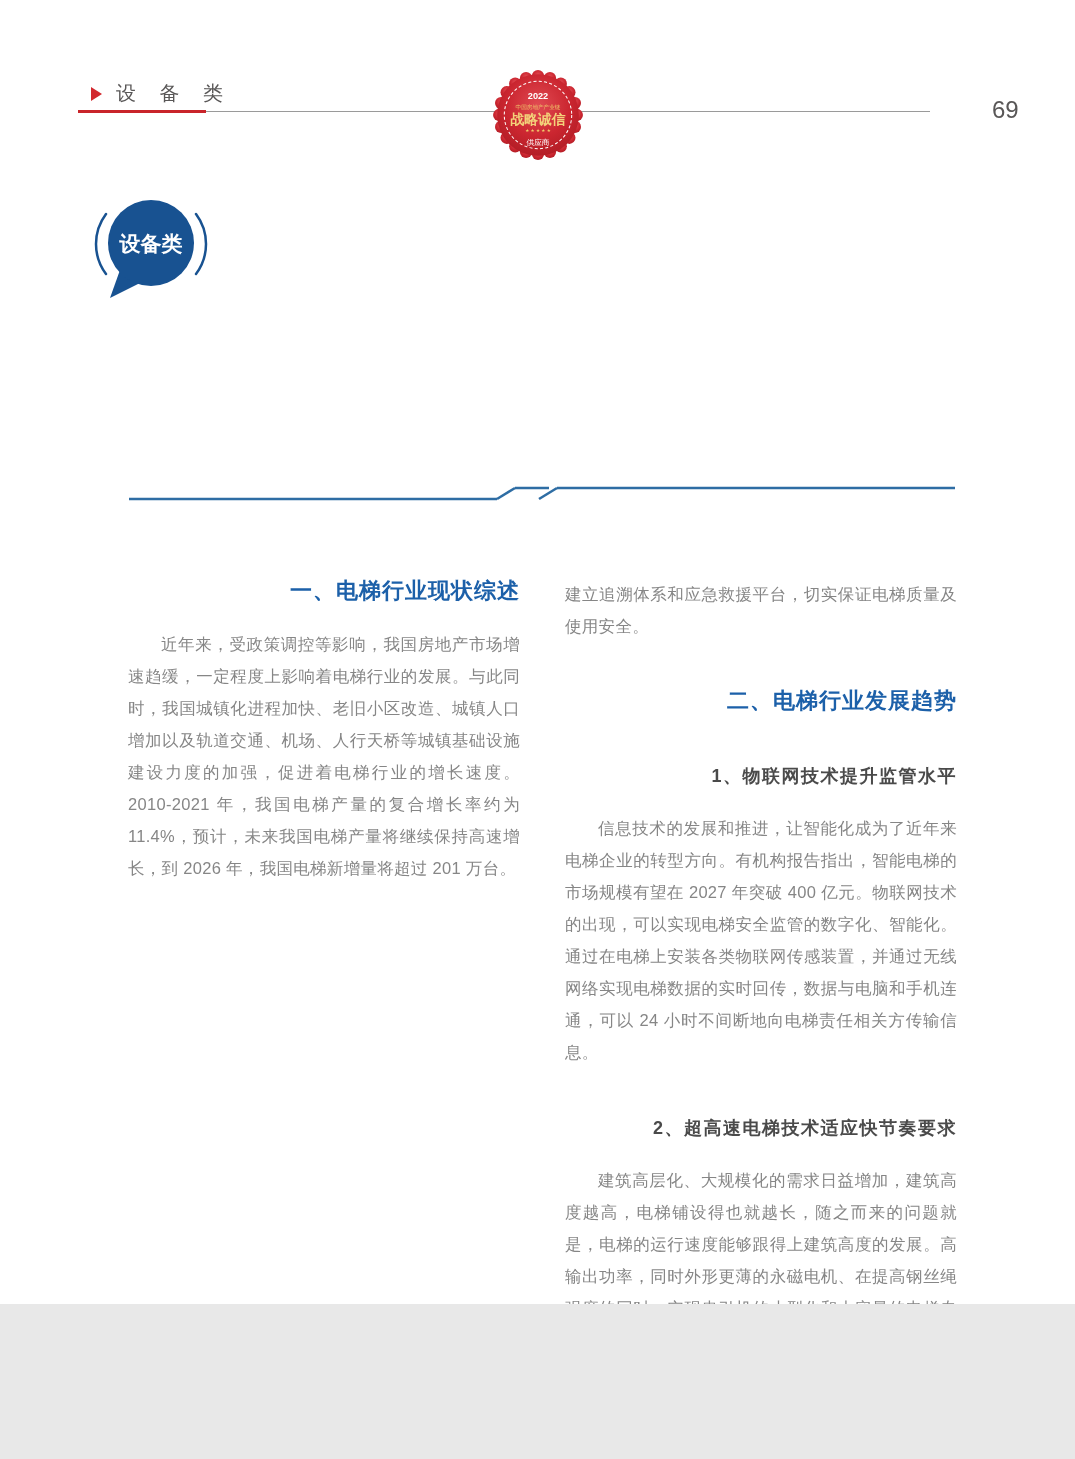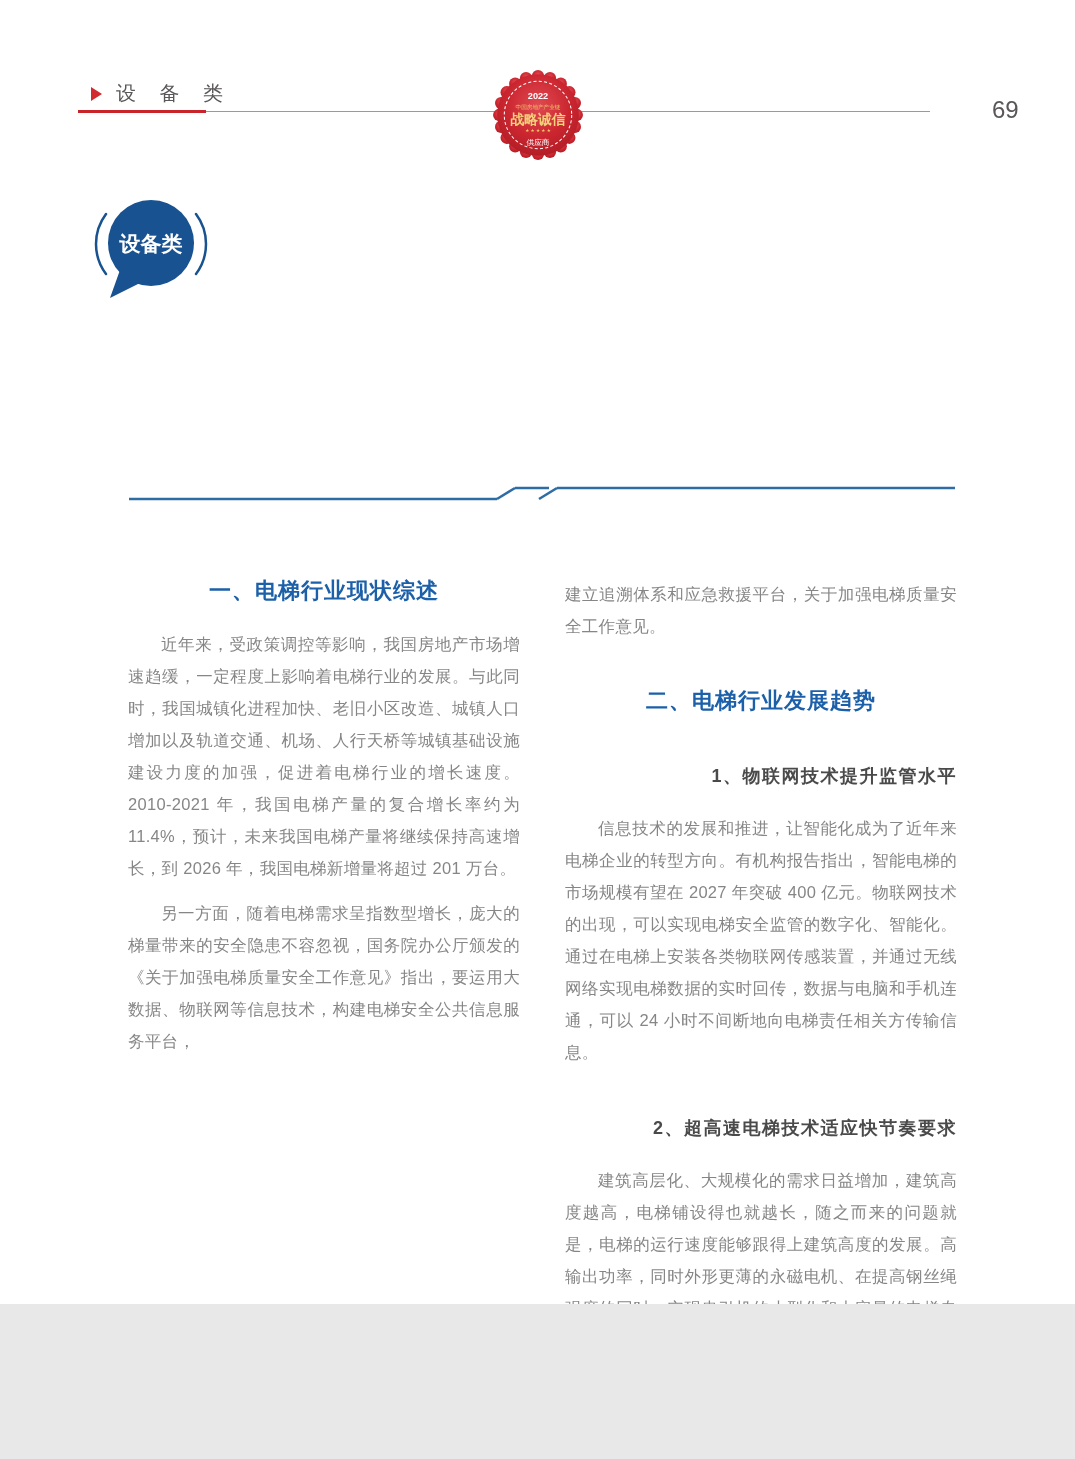--- a/index.html
+++ b/index.html
@@ -33,21 +33,21 @@
   .divider{position:absolute; left:0; top:478px; width:1075px; height:32px;}
   
   .col{
     position:absolute; width:392px; font-size:16.5px; line-height:32px;
     color:#868686; text-align:justify; letter-spacing:0.3px;
   }
   .col-left{left:128px; top:576px;}
   .col-right{left:565px; top:578px;}
   .sec-heading{
     font-size:22px; font-weight:bold; color:#1c60a9; line-height:30px;
-    margin:0 0 22px 0; text-align:center; letter-spacing:1px;
+    margin:0 0 22px 0; text-align:right; letter-spacing:1px;
   }
   .col-right .sec-heading{margin:44px 0 0 0;}
   .sub-heading{
     font-size:18px; font-weight:bold; color:#4a4a4a; line-height:24px;
     margin:48px 0 0 0; text-align:right; letter-spacing:1.5px;
   }
   .col p{margin:0; padding:0;}
   .col p.indent{text-indent:2em;}
   .col-left p + p{margin-top:13px;}
   .col-right p.body-p{margin-top:24px;}
@@ -117,25 +117,24 @@
       <path d="M497,21 L515,10"></path>
       <path d="M515,10 H549"></path>
       <path d="M539,21 L557,10"></path>
       <path d="M557,10 H955"></path>
     </g>
   </svg>
 
   <div class="col col-left">
     <h2 class="sec-heading">一、电梯行业现状综述</h2>
     <p class="indent">近年来，受政策调控等影响，我国房地产市场增速趋缓，一定程度上影响着电梯行业的发展。与此同时，我国城镇化进程加快、老旧小区改造、城镇人口增加以及轨道交通、机场、人行天桥等城镇基础设施建设力度的加强，促进着电梯行业的增长速度。2010-2021 年，我国电梯产量的复合增长率约为 11.4%，预计，未来我国电梯产量将继续保持高速增长，到 2026 年，我国电梯新增量将超过 201 万台。</p>
-    <p class="indent">另一方面，随着电梯需求呈指数型增长，庞大的梯量带来的安全隐患不容忽视，国务院办公厅颁发的《关于加强电梯质量安全工作意见》指出，要运用大数据、物联网等信息技术，构建电梯安全公共信息服务平台，</p>
   </div>
 
   <div class="col col-right">
-    <p>建立追溯体系和应急救援平台，关于加强电梯质量安全工作意见。</p>
+    <p>建立追溯体系和应急救援平台，切实保证电梯质量及使用安全。</p>
     <h2 class="sec-heading">二、电梯行业发展趋势</h2>
     <h3 class="sub-heading">1、物联网技术提升监管水平</h3>
     <p class="indent body-p">信息技术的发展和推进，让智能化成为了近年来电梯企业的转型方向。有机构报告指出，智能电梯的市场规模有望在 2027 年突破 400 亿元。物联网技术的出现，可以实现电梯安全监管的数字化、智能化。通过在电梯上安装各类物联网传感装置，并通过无线网络实现电梯数据的实时回传，数据与电脑和手机连通，可以 24 小时不间断地向电梯责任相关方传输信息。</p>
     <h3 class="sub-heading">2、超高速电梯技术适应快节奏要求</h3>
     <p class="indent body-p">建筑高层化、大规模化的需求日益增加，建筑高度越高，电梯铺设得也就越长，随之而来的问题就是，电梯的运行速度能够跟得上建筑高度的发展。高输出功率，同时外形更薄的永磁电机、在提高钢丝绳强度的同时，实现曳引机的小型化和大容量的电梯专用变频器，电梯速度也随之不断地刷新。未来，随着生活节奏的不断加快，小时不间断地向电梯责任相关方传输信息。</p>
   </div>
 
 </div>
 
 </body></html>

